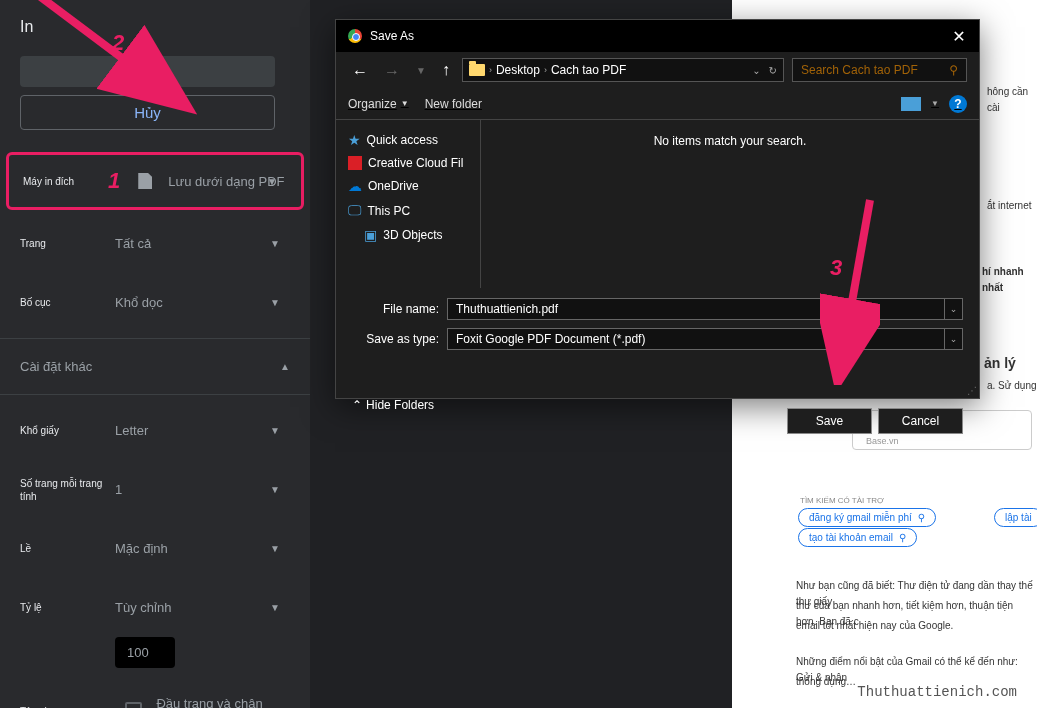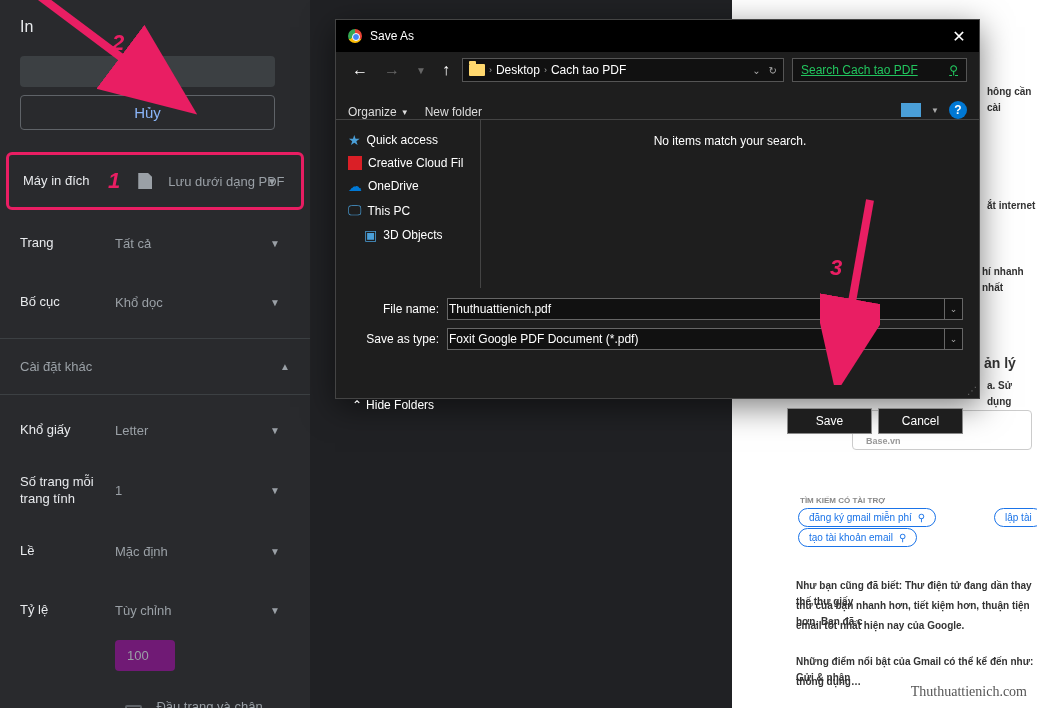--- a/index.html
+++ b/index.html
@@ -8,37 +8,37 @@
 
 .print-panel { position: absolute; left: 0; top: 0; width: 310px; height: 708px; background: #292a2d; color: #e8eaed; }
 .print-header { padding: 18px 20px 10px; }
 .print-title { font-size: 16px; font-weight: 400; color: #e8eaed; margin-bottom: 20px; }
 .print-status { font-size: 13px; color: #9aa0a6; margin-bottom: 24px; }
 .print-actions { display: flex; gap: 8px; justify-content: flex-end; padding-right: 15px; margin-bottom: 8px; flex-direction: column; }
 .btn-save-print { background: #3c4043; color: #9aa0a6; border: none; padding: 8px 18px; border-radius: 4px; font-size: 13px; cursor: pointer; }
 .btn-cancel-print { background: transparent; color: #8ab4f8; border: 1px solid #5f6368; padding: 8px 18px; border-radius: 4px; font-size: 15px; cursor: pointer; }
 
 .print-row { display: flex; align-items: center; padding: 14px 20px; }
-.print-label { width: 95px; font-size: 13px; color: #e8eaed; line-height: 1.3; }
+.print-label { width: 95px; font-size: 10px; color: #e8eaed; line-height: 1.3; }
 .print-control { flex: 1; position: relative; }
 .print-select { background: transparent; border: none; color: #9aa0a6; font-size: 13px; width: 100%; padding: 8px 0; display: flex; align-items: center; gap: 8px; cursor: pointer; }
 .print-select .chevron { position: absolute; right: 10px; color: #9aa0a6; font-size: 10px; }
 
 .highlight-box { border: 3px solid #e91e63; border-radius: 6px; margin: 4px 6px; padding: 10px 14px; display: flex; align-items: center; }
 .highlight-box .print-label { width: 85px; }
 .pdf-icon { width: 14px; height: 16px; background: #9aa0a6; display: inline-block; margin-right: 8px; clip-path: polygon(0 0, 70% 0, 100% 25%, 100% 100%, 0 100%); }
 
 .divider { height: 1px; background: #3c4043; margin: 6px 0; }
 .expand-section { padding: 14px 20px; color: #9aa0a6; font-size: 13px; display: flex; align-items: center; justify-content: space-between; cursor: pointer; }
 
 .checkbox-row { display: flex; align-items: center; padding: 14px 20px; gap: 14px; }
 .checkbox-row .print-label { width: 95px; }
 .checkbox { width: 18px; height: 18px; border: 2px solid #5f6368; border-radius: 2px; display: flex; align-items: center; justify-content: center; }
 
-.scale-input { background: #701a75; border: none; color: #9aa0a6; font-size: 13px; padding: 8px 12px; border-radius: 4px; width: 60px; }
+.scale-input { background: #000000; border: none; color: #9aa0a6; font-size: 13px; padding: 8px 12px; border-radius: 4px; width: 60px; }
 
 
 .anno-num { position: absolute; color: #e91e63; font-size: 22px; font-weight: 700; font-style: italic; z-index: 100; }
 
 
 .arrow { position: absolute; z-index: 99; }
 
 
 .save-dialog { position: absolute; left: 335px; top: 19px; width: 645px; height: 380px; background: #1e1e1e; border: 1px solid #444; box-shadow: 0 8px 30px rgba(0,0,0,0.5); }
 .dialog-title { height: 32px; background: #000000; display: flex; align-items: center; padding: 0 12px; color: #fff; font-size: 12px; }
@@ -46,58 +46,58 @@
 .dialog-title .chrome-icon::after { content: ''; position: absolute; width: 6px; height: 6px; background: #4285f4; border-radius: 50%; top: 4px; left: 4px; border: 1px solid #fff; }
 .dialog-close { position: absolute; right: 0; top: 0; width: 40px; height: 32px; display: flex; align-items: center; justify-content: center; color: #fff; cursor: pointer; font-size: 16px; }
 
 .nav-bar { height: 36px; background: #1e1e1e; display: flex; align-items: center; padding: 0 12px; gap: 8px; }
 .nav-btn { color: #fff; font-size: 16px; cursor: pointer; padding: 0 4px; }
 .nav-btn.disabled { color: #666; }
 .breadcrumb-box { flex: 1; background: #111; border: 1px solid #555; height: 24px; display: flex; align-items: center; padding: 0 6px; color: #fff; font-size: 12px; gap: 4px; }
 .folder-icon { width: 16px; height: 12px; background: #ffd86e; display: inline-block; border-radius: 1px; position: relative; }
 .folder-icon::before { content: ''; position: absolute; top: -3px; left: 0; width: 7px; height: 3px; background: #ffd86e; border-radius: 1px 1px 0 0; }
 .bc-arrow { color: #aaa; font-size: 9px; }
-.search-box { width: 175px; background: #111; border: 1px solid #555; height: 24px; display: flex; align-items: center; padding: 0 8px; color: #22c55e; font-size: 12px; justify-content: space-between; text-decoration: underline; }
-
-.toolbar { height: 32px; display: flex; align-items: flex-end; padding: 0 12px; gap: 16px; border-bottom: 1px solid #444; }
+.search-box { width: 175px; background: #111; border: 1px solid #555; height: 24px; display: flex; align-items: center; padding: 0 8px; color: #a16207; font-size: 12px; justify-content: space-between; }
+
+.toolbar { height: 32px; display: flex; align-items: center; padding: 0 12px; gap: 16px; border-bottom: 1px solid #444; text-decoration: underline; }
 .toolbar-item { color: #ddd; font-size: 12px; cursor: pointer; display: flex; align-items: center; gap: 4px; }
 .toolbar-right { margin-left: auto; display: flex; align-items: center; gap: 10px; }
 .view-icon { width: 20px; height: 14px; background: #4a9fd8; display: inline-block; }
 .help-icon { width: 18px; height: 18px; border-radius: 50%; background: #0078d4; color: #fff; display: flex; align-items: center; justify-content: center; font-size: 12px; font-weight: bold; }
 
 .dialog-body { display: flex; height: 168px; }
 .tree-panel { width: 145px; border-right: 1px solid #444; padding: 8px 4px; overflow: hidden; }
 .tree-item { display: flex; align-items: center; gap: 6px; padding: 4px 8px; color: #fff; font-size: 12px; cursor: pointer; white-space: nowrap; }
 .tree-item.indent { padding-left: 24px; }
 .star-icon { color: #4a9fd8; font-size: 14px; }
 .cc-icon { width: 14px; height: 14px; background: #da1f26; display: inline-block; }
 .cloud-icon { color: #0078d4; font-size: 14px; }
 .pc-icon { color: #4a9fd8; font-size: 14px; }
 .cube-icon { color: #4a9fd8; font-size: 14px; }
 
 .content-panel { flex: 1; display: flex; align-items: flex-start; justify-content: center; padding-top: 14px; color: #fff; font-size: 12px; }
 
 .file-inputs { padding: 10px 16px; }
 .file-row { display: flex; align-items: center; margin-bottom: 8px; }
 .file-label { width: 95px; text-align: right; color: #fff; font-size: 12px; padding-right: 8px; }
-.file-input { flex: 1; background: #111; border: 1px solid #666; color: #fff; font-size: 12px; padding: 4px 1px; height: 22px; }
+.file-input { flex: 1; background: #111; border: 1px solid #666; color: #fff; font-size: 12px; padding: 4px 8px; height: 22px; }
 .file-dropdown { width: 18px; height: 22px; background: #111; border: 1px solid #666; border-left: none; display: flex; align-items: center; justify-content: center; color: #aaa; font-size: 9px; cursor: pointer; }
 
 .dialog-footer { display: flex; align-items: center; padding: 8px 16px 12px; }
 .hide-folders { color: #fff; font-size: 12px; cursor: pointer; display: flex; align-items: center; gap: 4px; }
 .dialog-btns { margin-left: auto; display: flex; gap: 6px; margin-top: 32px; }
 .dlg-btn { background: #1e1e1e; border: 1px solid #888; color: #fff; font-size: 12px; padding: 5px 0; width: 85px; cursor: pointer; text-align: center; }
 .resize-grip { position: absolute; right: 2px; bottom: 2px; color: #666; font-size: 10px; }
 
 
 .preview-bg { position: absolute; left: 732px; top: 0; width: 305px; height: 708px; background: #fff; z-index: -1; }
-.preview-text { position: absolute; font-size: 10px; color: #333; line-height: 1.6; font-weight: bold; }
+.preview-text { position: absolute; font-size: 10px; color: #333; line-height: 1.6; }
 .preview-box { position: absolute; border: 1px solid #ccc; border-radius: 4px; }
 .search-tag { border: 1px solid #1a73e8; border-radius: 12px; color: #1a73e8; font-size: 10px; padding: 3px 10px; display: inline-flex; align-items: center; gap: 6px; margin: 2px; white-space: nowrap; }
-.watermark { position: absolute; right: 10px; bottom: 8px; color: #555; font-size: 14px; font-family: Liberation Serif, serif; }
+.watermark { position: absolute; right: 20px; bottom: 8px; color: #555; font-size: 14px; font-family: Liberation Mono, monospace; }
 </style>
 </head>
 <body>
 
 <div class="print-panel">
   <div class="print-header">
     <div class="print-title">In</div>
     <div class="print-actions">
       <button class="btn-save-print">Lưu</button>
       <button class="btn-cancel-print">Hủy</button>

